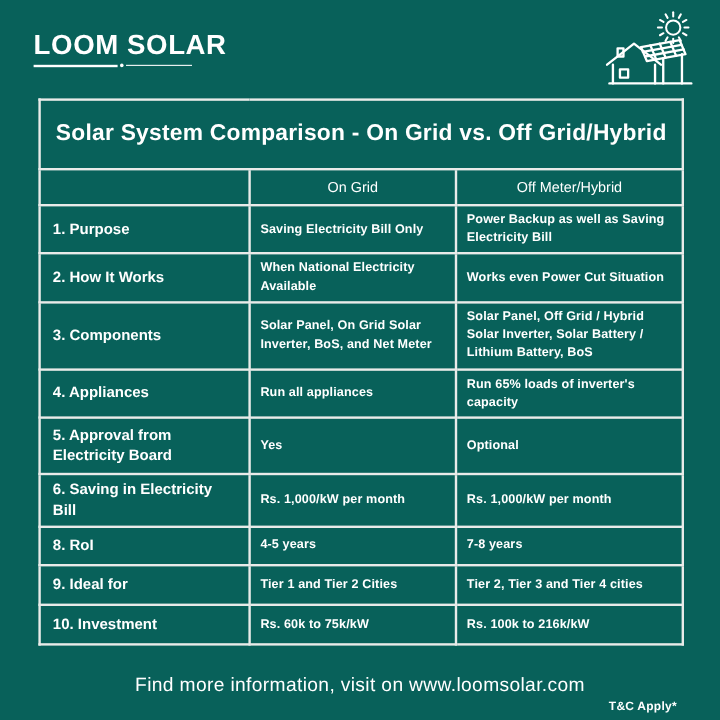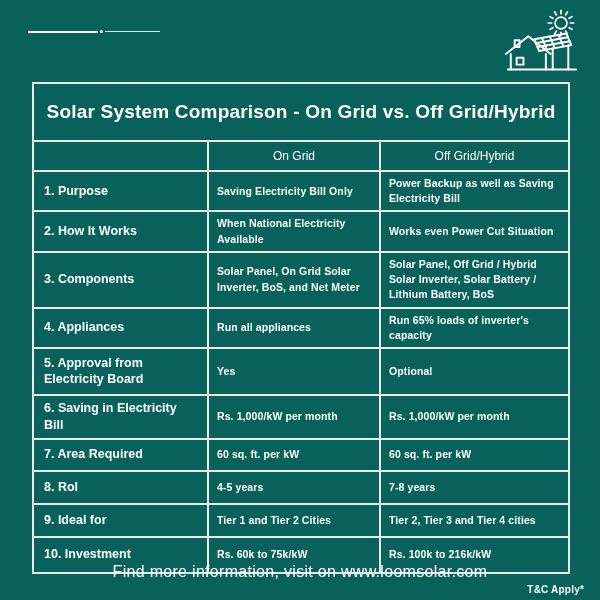--- a/index.html
+++ b/index.html
@@ -71,31 +71,32 @@
   tbody tr:nth-child(9){height:33px;border-radius:14px;}
   tbody tr:nth-child(10){height:36px;}
 
   
   .footer-info{
     position:absolute;left:0;right:0;bottom:19px;text-align:center;
     font-family:Liberation Sans, sans-serif;
     font-size:16px;font-weight:400;letter-spacing:0.3px;
   }
   .tc-note{
-    position:absolute;right:16px;bottom:5px;
+    position:absolute;right:36px;bottom:5px;
     font-size:10px;font-weight:600;letter-spacing:0.2px;
   }
 </style>
 </head>
 <body>
 
 <div class="canvas">
 
   <div class="hdr">
     <div class="logo">
+      <div class="logo-text">LOOM SOLAR</div>
       <div class="logo-underline">
         <span class="ul-a"></span>
           <span class="ul-dot"></span>
           <span class="ul-b"></span>
       </div>
     </div>
 
     <div class="hdr-icons">
       <svg class="sun" width="34" height="34" viewBox="0 0 40 40" fill="none" stroke="#FFFFFF" stroke-width="2" stroke-linecap="round">
         <circle cx="20" cy="20" r="7"></circle>
@@ -139,21 +140,21 @@
         <col class="c2">
         <col class="c3">
       </colgroup>
     <thead>
       <tr class="title-row">
         <th colspan="3">Solar System Comparison - On Grid vs. Off Grid/Hybrid</th>
       </tr>
       <tr class="header-row">
         <th></th>
         <th>On Grid</th>
-        <th>Off Grid/Hybrid</th>
+        <th>Off Meter/Hybrid</th>
       </tr>
     </thead>
     <tbody>
       <tr>
         <th class="rlabel">1. Purpose</th>
         <td>Saving Electricity Bill Only</td>
         <td>Power Backup as well as Saving Electricity Bill</td>
       </tr>
       <tr>
         <th class="rlabel">2. How It Works</th>
@@ -174,25 +175,20 @@
         <th class="rlabel">5. Approval from Electricity Board</th>
         <td>Yes</td>
         <td>Optional</td>
       </tr>
       <tr>
         <th class="rlabel">6. Saving in Electricity Bill</th>
         <td>Rs. 1,000/kW per month</td>
         <td>Rs. 1,000/kW per month</td>
       </tr>
       <tr>
-        <th class="rlabel">7. Area Required</th>
-        <td>60 sq. ft. per kW</td>
-        <td>60 sq. ft. per kW</td>
-      </tr>
-      <tr>
         <th class="rlabel">8. RoI</th>
         <td>4-5 years</td>
         <td>7-8 years</td>
       </tr>
       <tr>
         <th class="rlabel">9. Ideal for</th>
         <td>Tier 1 and Tier 2 Cities</td>
         <td>Tier 2, Tier 3 and Tier 4 cities</td>
       </tr>
       <tr>

